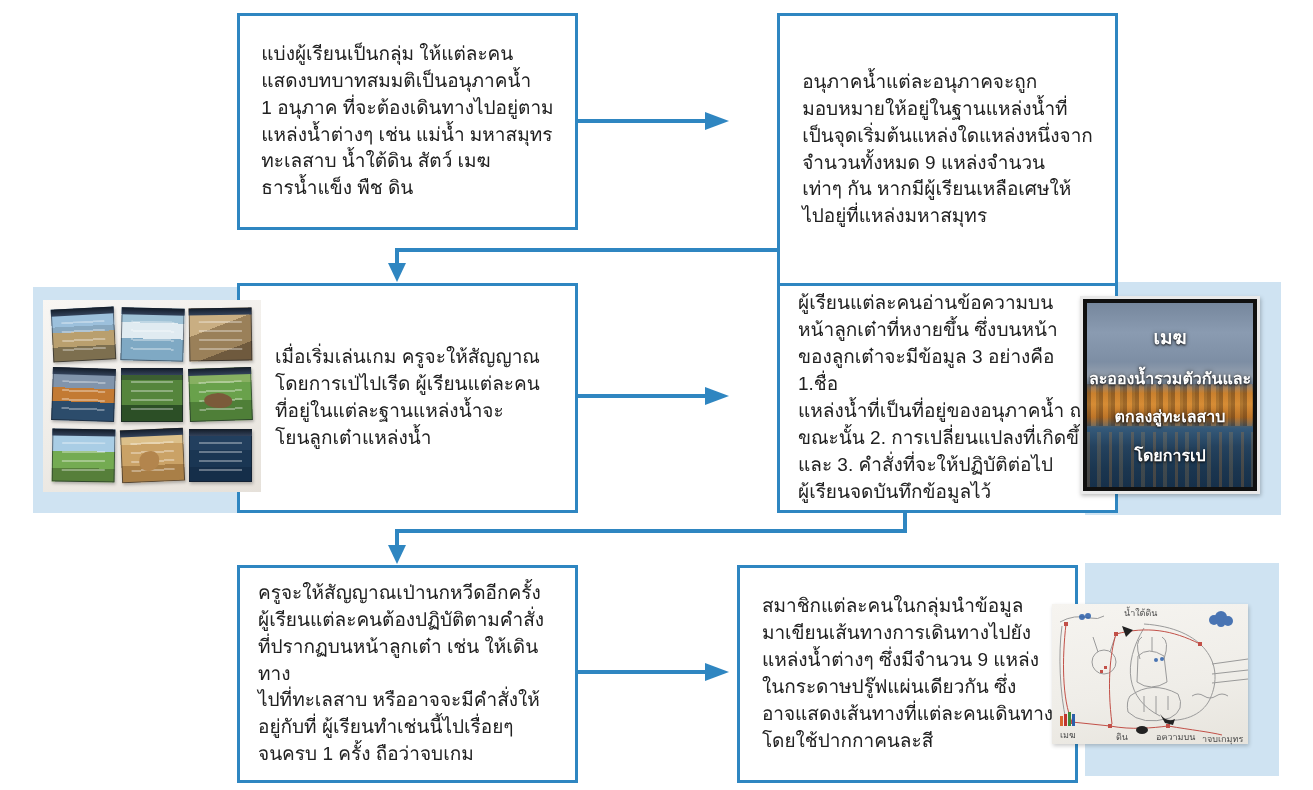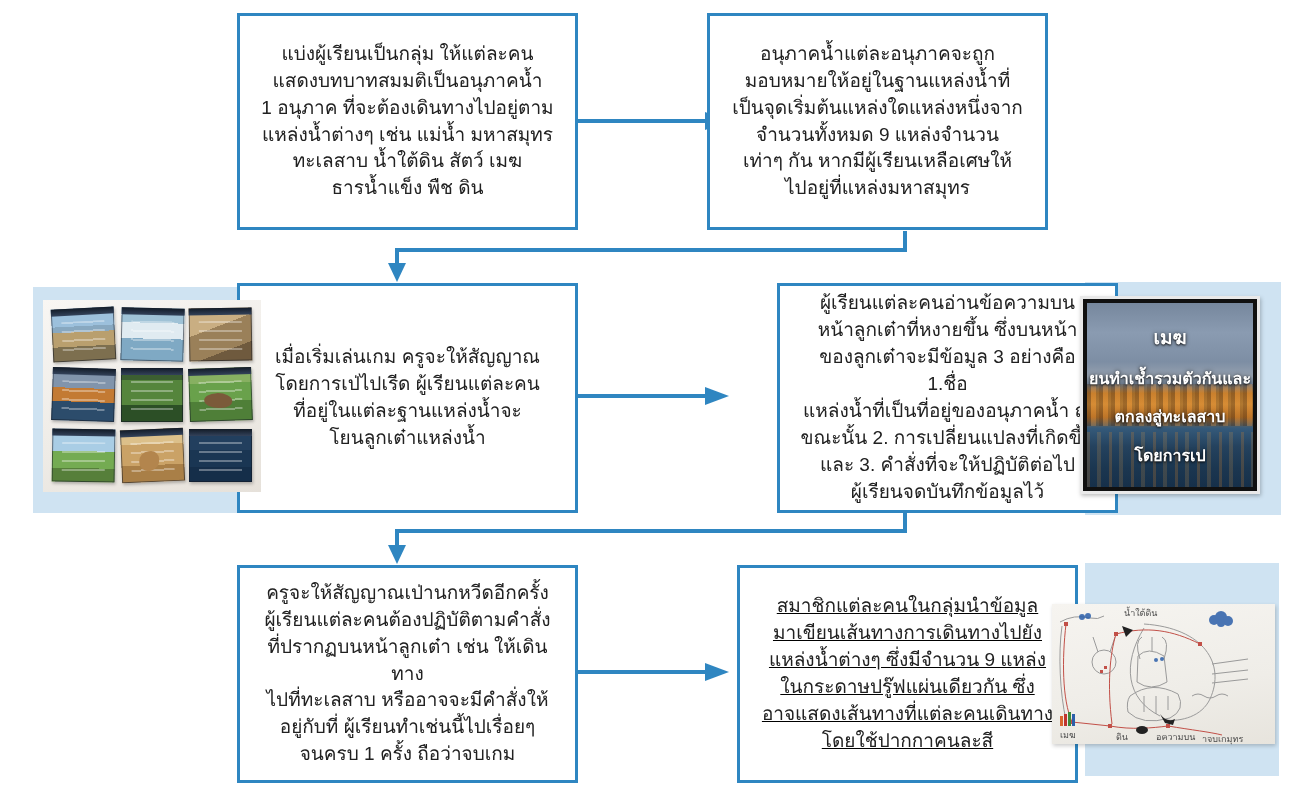--- a/index.html
+++ b/index.html
@@ -13,33 +13,33 @@
     width:1313px;height:790px;position:relative;overflow:hidden;
     background:#ffffff;
     font-family:"Liberation Sans","DejaVu Sans",sans-serif;
   }
   
   .flow-box{
     position:absolute;box-sizing:border-box;
     border:3px solid var(--box-border);
     background:#ffffff;
     display:flex;align-items:center;justify-content:center;
-    text-align:center;padding:4px 18px;
+    text-align:left;padding:4px 18px;
     z-index:2;
   }
   .flow-box .txt{
     white-space:pre-line;
     font-size:19px;line-height:1.42;color:var(--text);
   }
   #box1{left:237px;top:13px;width:341px;height:217px;}
-  #box2{left:707px;top:13px;width:341px;height:217px;}
+  #box2{left:777px;top:13px;width:341px;height:273px;}
   #box3{left:237px;top:283px;width:341px;height:230px;}
   #box4{left:737px;top:283px;width:341px;height:230px;margin-left:40px;}
   #box5{left:237px;top:565px;width:341px;height:218px;}
-  #box6{left:737px;top:565px;width:341px;height:218px;text-decoration:underline;}
+  #box6{left:737px;top:565px;width:341px;height:218px;}
 
   
   #connectors{position:absolute;left:0;top:0;z-index:1;}
   #connectors polyline,#connectors line{stroke:var(--arrow);stroke-width:4;fill:none;}
   #connectors polygon{fill:var(--arrow);stroke:none;}
 
   
   .panel{position:absolute;background:var(--panel-bg);z-index:0;}
   #panel-left{left:33px;top:287px;width:218px;height:226px;}
   #panel-mid-right{left:1085px;top:282px;width:196px;height:233px;}
@@ -110,21 +110,21 @@
   }
   .mek-line{
     color:#ffffff;font-weight:bold;text-align:center;white-space:nowrap;
     text-shadow:0 1px 2px rgba(0,0,0,.8),0 0 4px rgba(0,0,0,.6);
     font-size:16px;
   }
   .mek-line.title{font-size:19px;}
 
   
   #map-photo{
-    position:absolute;left:1052px;top:604px;width:223px;height:140px;
+    position:absolute;left:1052px;top:604px;width:196px;height:140px;
     background:linear-gradient(170deg,#f6f4f0 0%,#efede8 60%,#e7e4dd 100%);
     z-index:3;box-shadow:1px 2px 4px rgba(0,0,0,.2);
   }
   #map-photo svg{position:absolute;left:0;top:0;}
   .map-label{
     position:absolute;font-size:9px;color:#4a4a4a;white-space:nowrap;
     font-family:"Liberation Sans","DejaVu Sans",sans-serif;
   }
   #map-label-groundwater{left:72px;top:2px;}
   #map-label-cloud{left:8px;top:124px;}
@@ -242,21 +242,21 @@
   </div>
 </div>
 
 <div id="mek-card">
   <div id="mek-inner">
     <div class="mek-scene"></div>
     <div class="mek-trees"></div>
     <div class="mek-reflection"></div>
     <div class="mek-text">
       <div class="mek-line title">เมฆ</div>
-      <div class="mek-line">ยนทำเช้ำรวมตัวกันและ</div>
+      <div class="mek-line">ละอองน้ำรวมตัวกันและ</div>
       <div class="mek-line">ตกลงสู่ทะเลสาบ</div>
       <div class="mek-line">โดยการเป</div>
     </div>
   </div>
 </div>
 
 <div id="map-photo">
   <svg width="197" height="140" viewBox="0 0 197 140">
     <g stroke="#9a9a9a" stroke-width="1" fill="none">
       <path d="M8,18 q14,-8 30,-4 q8,2 14,-2"></path>

